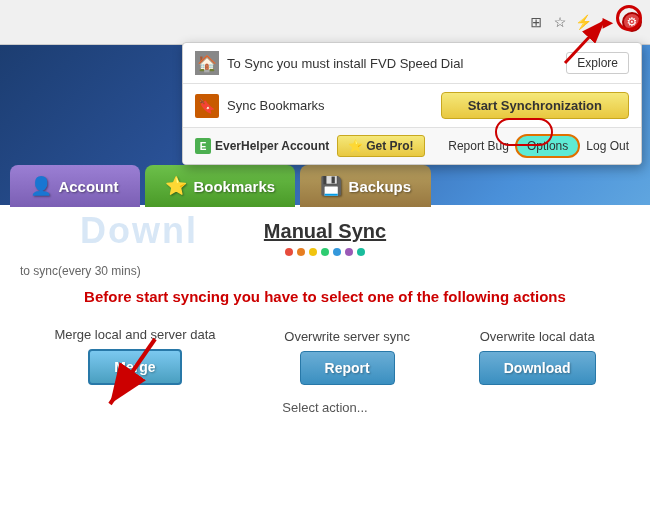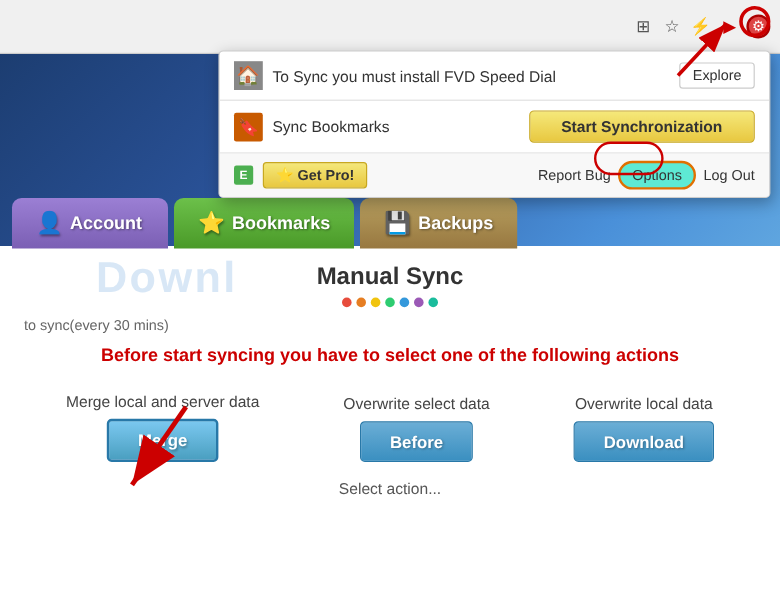--- a/index.html
+++ b/index.html
@@ -295,20 +295,21 @@
     }
 
     .manual-sync-title {
       text-align: center;
       font-size: 20px;
       font-weight: bold;
       color: #333;
       margin-bottom: 5px;
       position: relative;
       z-index: 2;
+      text-decoration: underline;
     }
 
     .sync-dots {
       display: flex;
       justify-content: center;
       gap: 4px;
       margin-bottom: 8px;
       position: relative;
       z-index: 2;
     }
@@ -454,20 +455,21 @@
     <div class="popup-row2-left">
       <div class="bookmark-icon-img">🔖</div>
       <span class="popup-text">Sync Bookmarks</span>
     </div>
     <button class="start-sync-btn">Start Synchronization</button>
   </div>
 
   <div class="popup-row3">
     <button class="everhelper-btn">
       <div class="everhelper-icon">E</div>
+      <span>EverHelper Account</span>
     </button>
     <button class="getpro-btn">
       <span>⭐</span>
       <span>Get Pro!</span>
     </button>
     <div class="row3-right">
       <button class="report-bug-btn">Report Bug</button>
       <button class="options-btn">Options</button>
       <button class="logout-btn">Log Out</button>
     </div>
@@ -510,22 +512,22 @@
   <div class="sync-info">to sync(every 30 mins)</div>
 
   <div class="warning-text">Before start syncing you have to select one of the following actions</div>
 
   <div class="actions-row">
     <div class="action-col">
       <span class="action-label">Merge local and server data</span>
       <button class="action-btn merge">Merge</button>
     </div>
     <div class="action-col">
-      <span class="action-label">Overwrite select data</span>
-      <button class="action-btn">Before</button>
+      <span class="action-label">Overwrite server sync</span>
+      <button class="action-btn">Report</button>
     </div>
     <div class="action-col">
       <span class="action-label">Overwrite local data</span>
       <button class="action-btn">Download</button>
     </div>
   </div>
 
   <div class="select-action">Select action...</div>
 </div>
 

